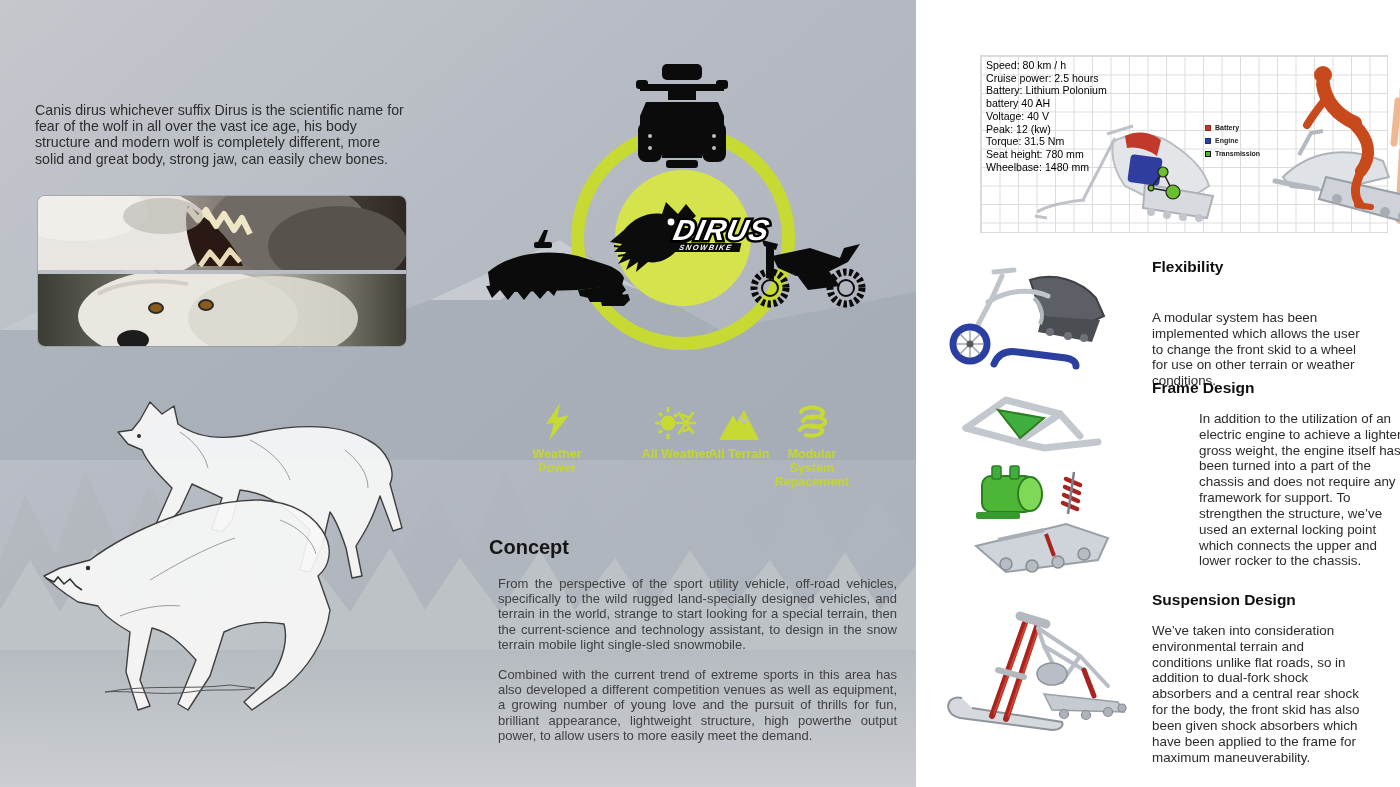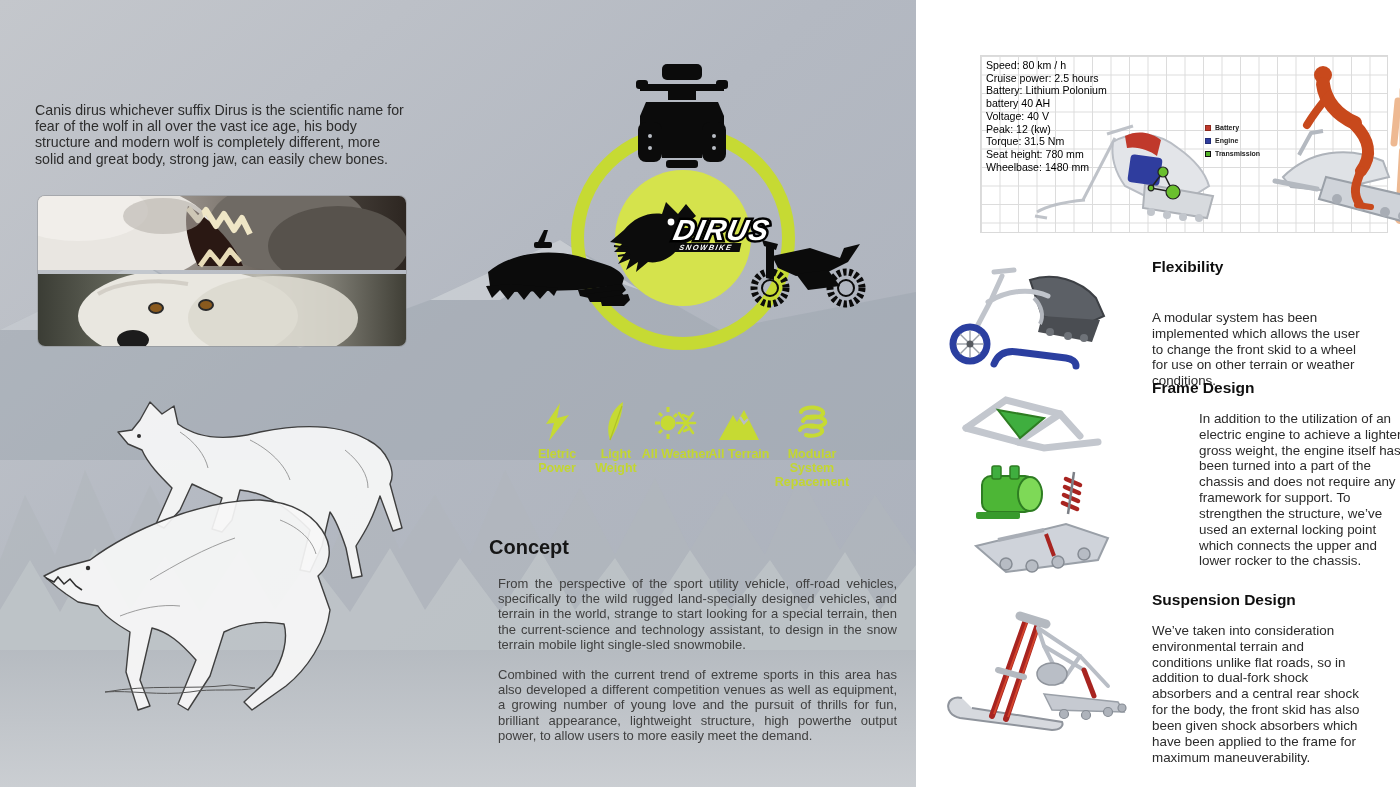--- a/index.html
+++ b/index.html
@@ -200,30 +200,21 @@
       </svg>
     </div>
 
     <div class="abs features">
       <div class="feature" style="left:6px;width:70px;">
         <div class="f-icon">
           <svg width="26" height="38" viewBox="0 0 26 38">
               <path d="M16,0 L2,21 L10,20 L5,38 L25,12 L13,15 Z" fill="#c6da33"></path>
             </svg>
         </div>
-        <div class="f-label">Eletric Power</div>
-      </div>
-      <div class="feature" style="left:65px;width:70px;">
-        <div class="f-icon">
-          <svg width="22" height="40" viewBox="0 0 22 40">
-              <path d="M18,1 C6,9 0,25 5,39 C12,29 17,15 18,1 Z" fill="#c6da33"></path>
-              <path d="M5,39 C9,28 13,16 17,5" stroke="#b0c325" stroke-width="1.2" fill="none"></path>
-            </svg>
-        </div>
-        <div class="f-label">Light Weight</div>
+        <div class="f-label">Weather Power</div>
       </div>
       <div class="feature" style="left:186px;width:74px;">
         <div class="f-icon">
           <svg width="42" height="32" viewBox="0 0 42 32">
             <polygon points="1,31 15,6 19,13 26,1 41,31" fill="#c6da33"></polygon>
             <path d="M22,8 L26,14 L30,10" fill="none" stroke="#b9bdc4" stroke-width="2.4"></path>
           </svg>
         </div>
         <div class="f-label">All Terrain</div>
       </div>

